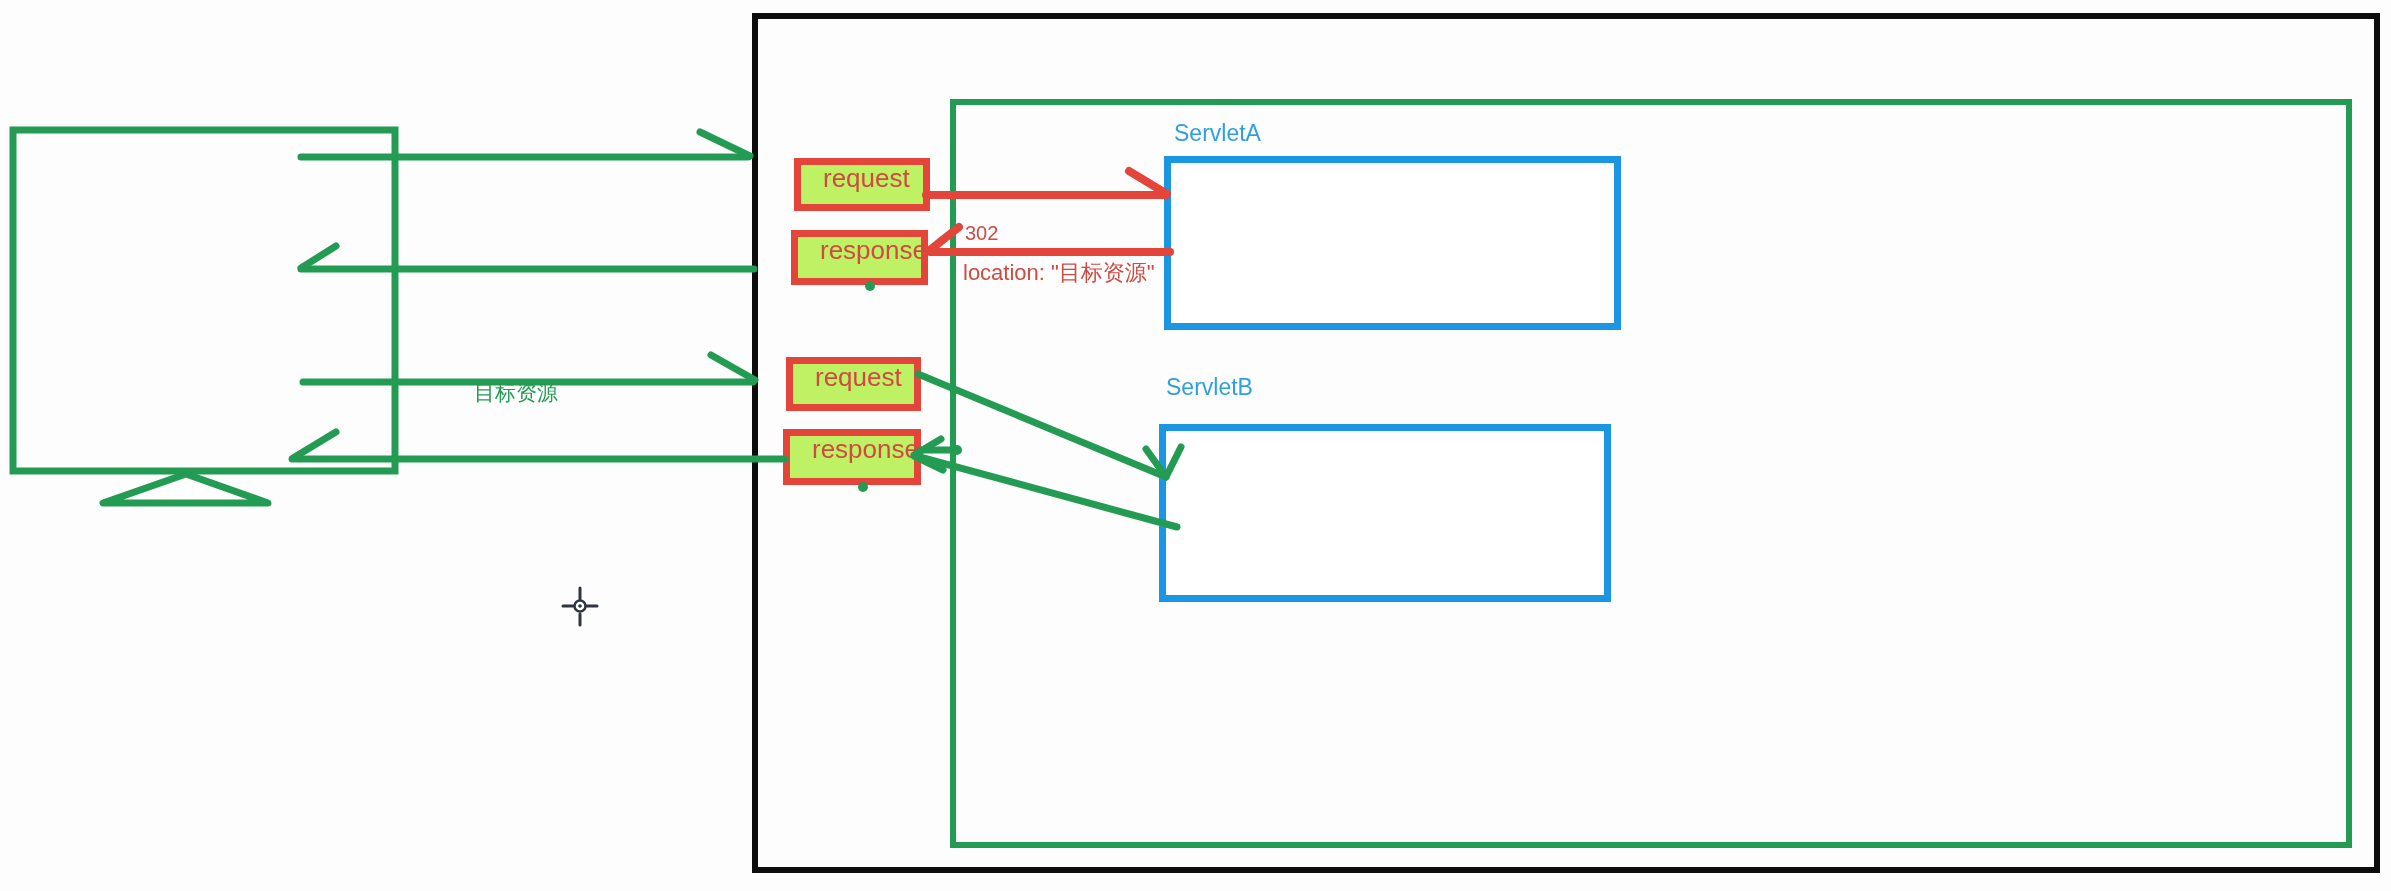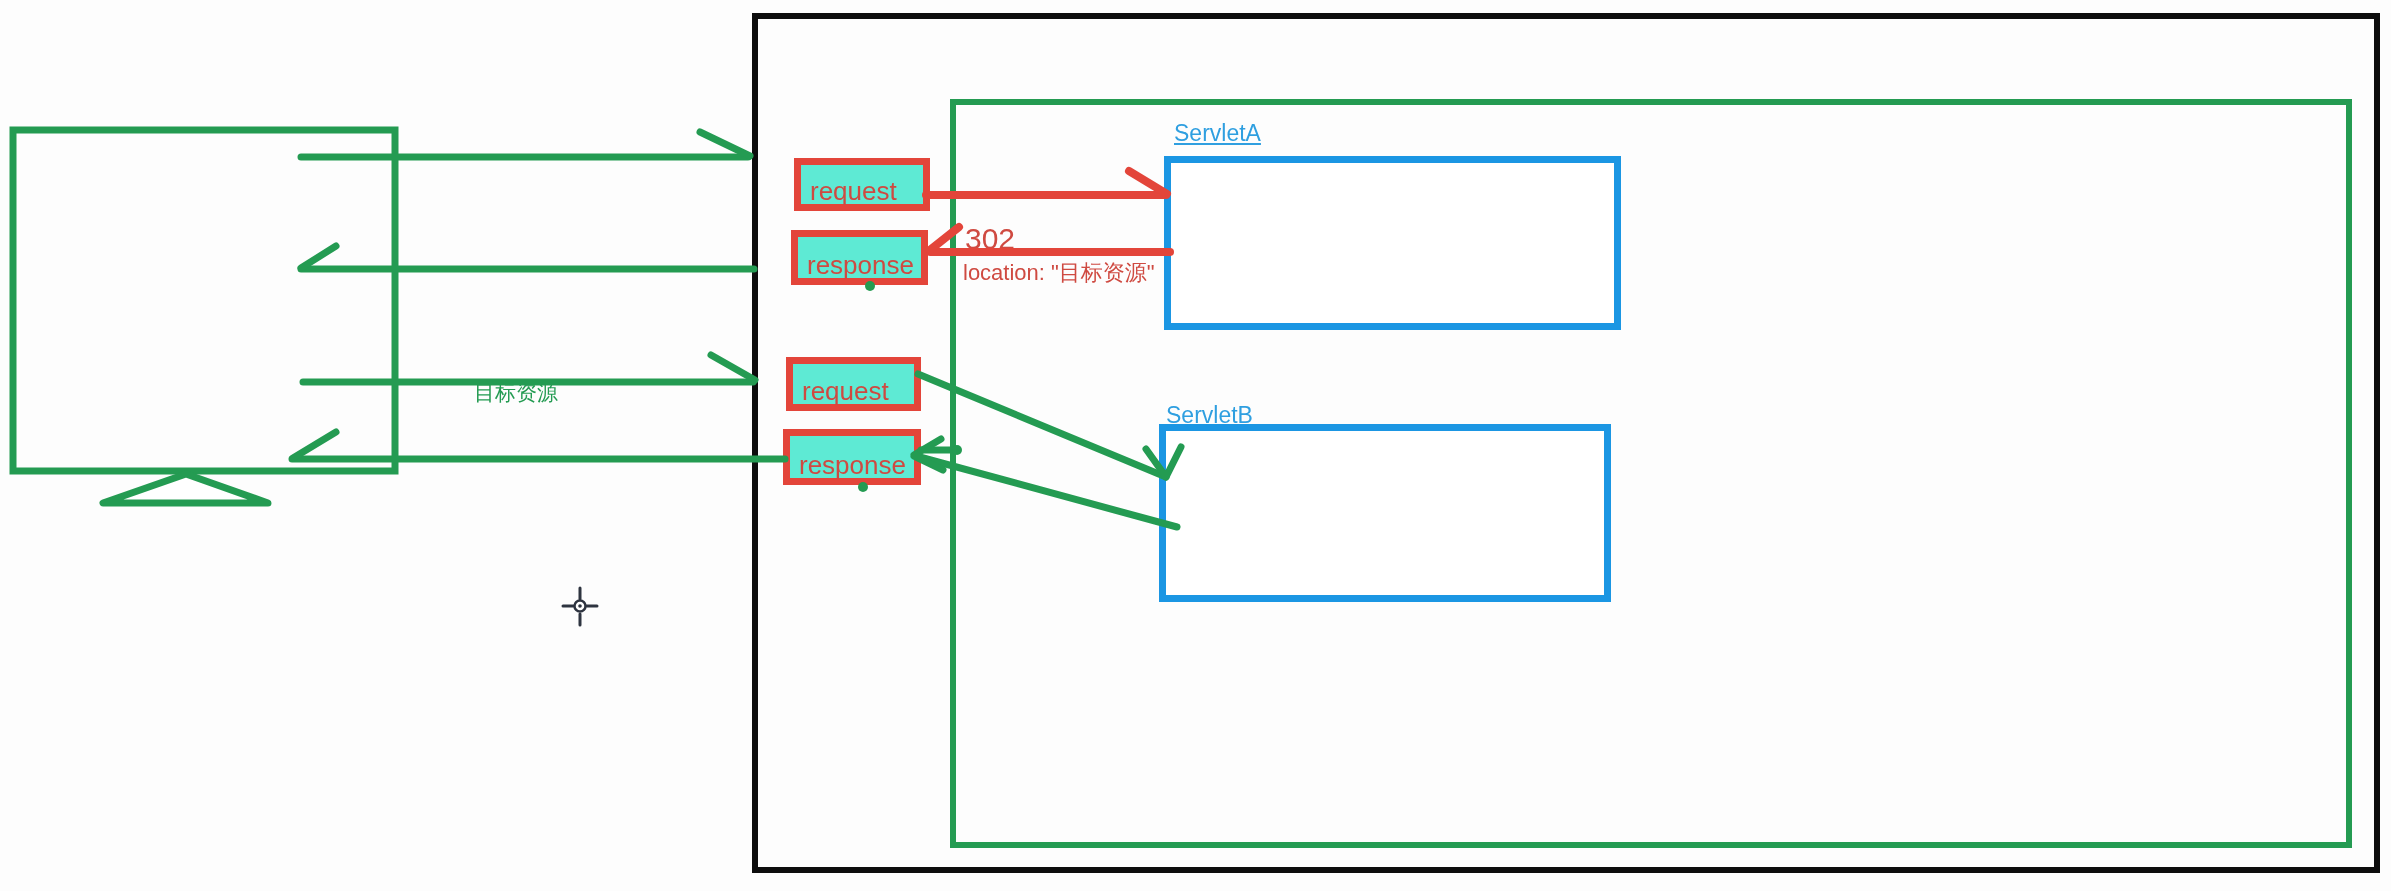--- a/index.html
+++ b/index.html
@@ -6,26 +6,26 @@
   body{
     width:2391px;height:891px;position:relative;overflow:hidden;
     background:var(--canvas,#fdfdfd);
     font-family:"Liberation Sans", sans-serif;
   }
   .abs{position:absolute;box-sizing:border-box;}
   .black-frame{border:6px solid var(--black,#0d0d0d);background:transparent;}
   .green-frame{border:6px solid var(--green,#249b52);background:transparent;}
   .blue-box{border:7px solid var(--blue,#1b96e3);background:#fff;}
   .red-box{
-    border:7px solid var(--red,#e3453a);background:#5eead4;
-    display:flex;align-items:flex-end;padding-left:9px;
+    border:7px solid var(--red,#e3453a);background:#bef264;
+    display:flex;align-items:flex-start;padding-left:22px;
     color:var(--red-text,#cf4a41);font-size:26px;line-height:1;
   }
-  .blue-label{color:var(--blue-text,#2f9fe0);font-size:23px;white-space:nowrap;text-decoration:underline;}
-  .red-note{color:var(--red-text,#cf4a41);font-size:30px;white-space:nowrap;}
+  .blue-label{color:var(--blue-text,#2f9fe0);font-size:23px;white-space:nowrap;}
+  .red-note{color:var(--red-text,#cf4a41);font-size:20px;white-space:nowrap;}
   .green-note{color:var(--green,#249b52);font-size:21px;white-space:nowrap;margin-top:37px;}
   svg.overlay{position:absolute;left:0;top:0;pointer-events:none;}
   .sg{stroke:var(--green,#249b52);stroke-width:7;fill:none;stroke-linecap:round;}
   .sr{stroke:var(--red,#e3453a);stroke-width:8;fill:none;stroke-linecap:round;}
   .monitor{fill:none;stroke:var(--green,#249b52);stroke-width:7;}
   .tri{fill:#ffffff;stroke:var(--green,#249b52);stroke-width:7;stroke-linejoin:round;}
   .dotg{fill:var(--green,#249b52);stroke:none;}
   .cur{stroke:var(--cursor,#2e3440);stroke-width:3;fill:none;stroke-linecap:round;}
   .cur-ring{stroke:var(--cursor,#2e3440);stroke-width:2.5;fill:#ffffff;}
   .cur-dot{fill:var(--cursor,#2e3440);stroke:none;}
@@ -33,21 +33,21 @@
 </head>
 <body>
 
 <div class="abs black-frame" style="left:752px;top:13px;width:1628px;height:860px;"></div>
 
 <div class="abs green-frame" style="left:950px;top:99px;width:1402px;height:749px;"></div>
 
 <div class="abs blue-label" style="left:1174px;top:120px;">ServletA</div>
 <div class="abs blue-box" style="left:1164px;top:156px;width:457px;height:174px;"></div>
 
-<div class="abs blue-label" style="left:1166px;top:402px;">ServletB</div>
+<div class="abs blue-label" style="left:1166px;top:374px;">ServletB</div>
 <div class="abs blue-box" style="left:1159px;top:424px;width:452px;height:178px;"></div>
 
 <div class="abs red-box" style="left:794px;top:158px;width:136px;height:53px;">
   <span>request</span>
 </div>
 <div class="abs red-box" style="left:791px;top:230px;width:137px;height:55px;">
   <span>response</span>
 </div>
 
 <div class="abs red-note" style="left:965px;top:222px;">302</div>

